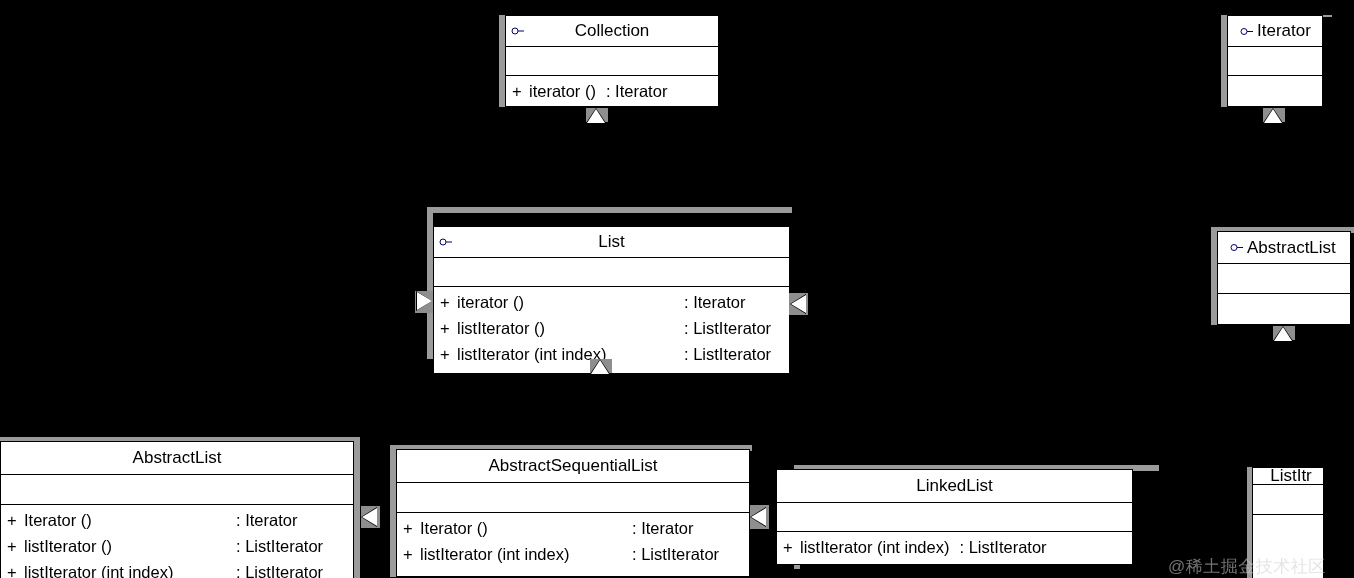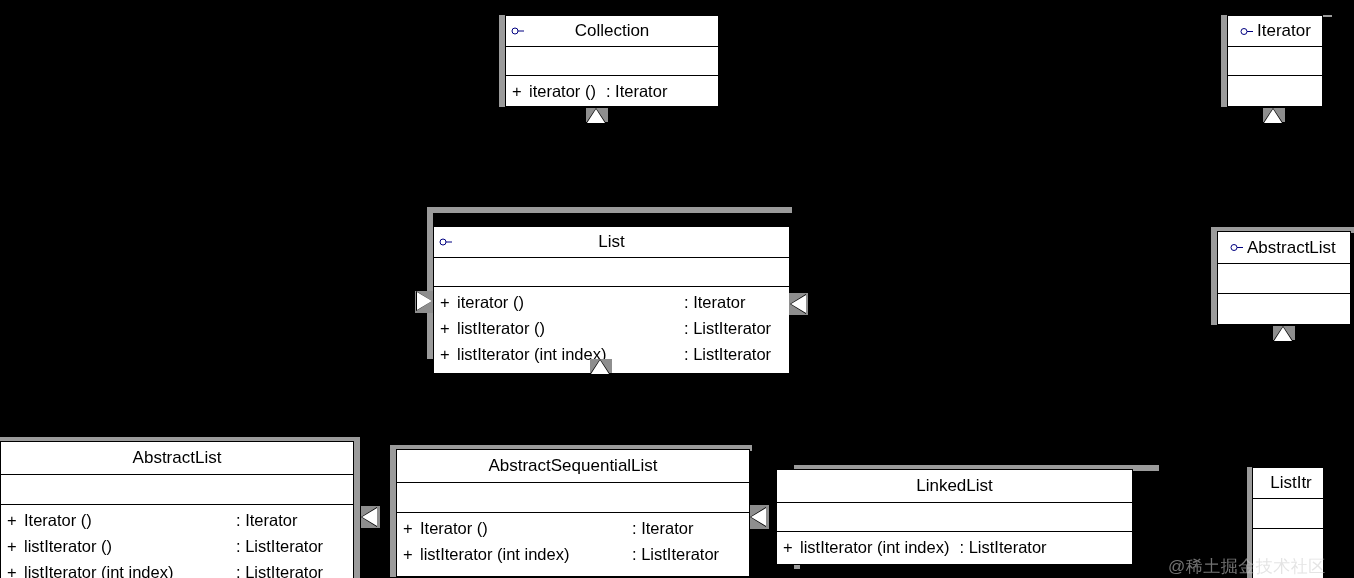--- a/index.html
+++ b/index.html
@@ -309,21 +309,21 @@
       <div class="member">
         <span class="vis">+</span>
         <span class="sig">listIterator (int index)</span>
         <span class="ret" style="margin-left:10px;">: ListIterator</span>
       </div>
     </div>
   </div>
 
   <div class="shadow-tl" style="left:1247px; top:452px; width:5px; height:126px;"></div>
   <div class="uml-box" style="left:1252px; top:452px; width:72px; height:126px;">
-    <div class="compartment title-row" style="height:31px;padding-left:6px;">
+    <div class="compartment title-row" style="height:17px;padding-left:6px;">
       <span>ListItr</span>
     </div>
     <div class="compartment empty-comp" style="height:30px;"></div>
     <div class="compartment last empty-comp" style="height:61px;"></div>
   </div>
 
   <div class="watermark" style="left:1168px; top:540px;">@稀土掘金技术社区</div>
 
 </div>
 

